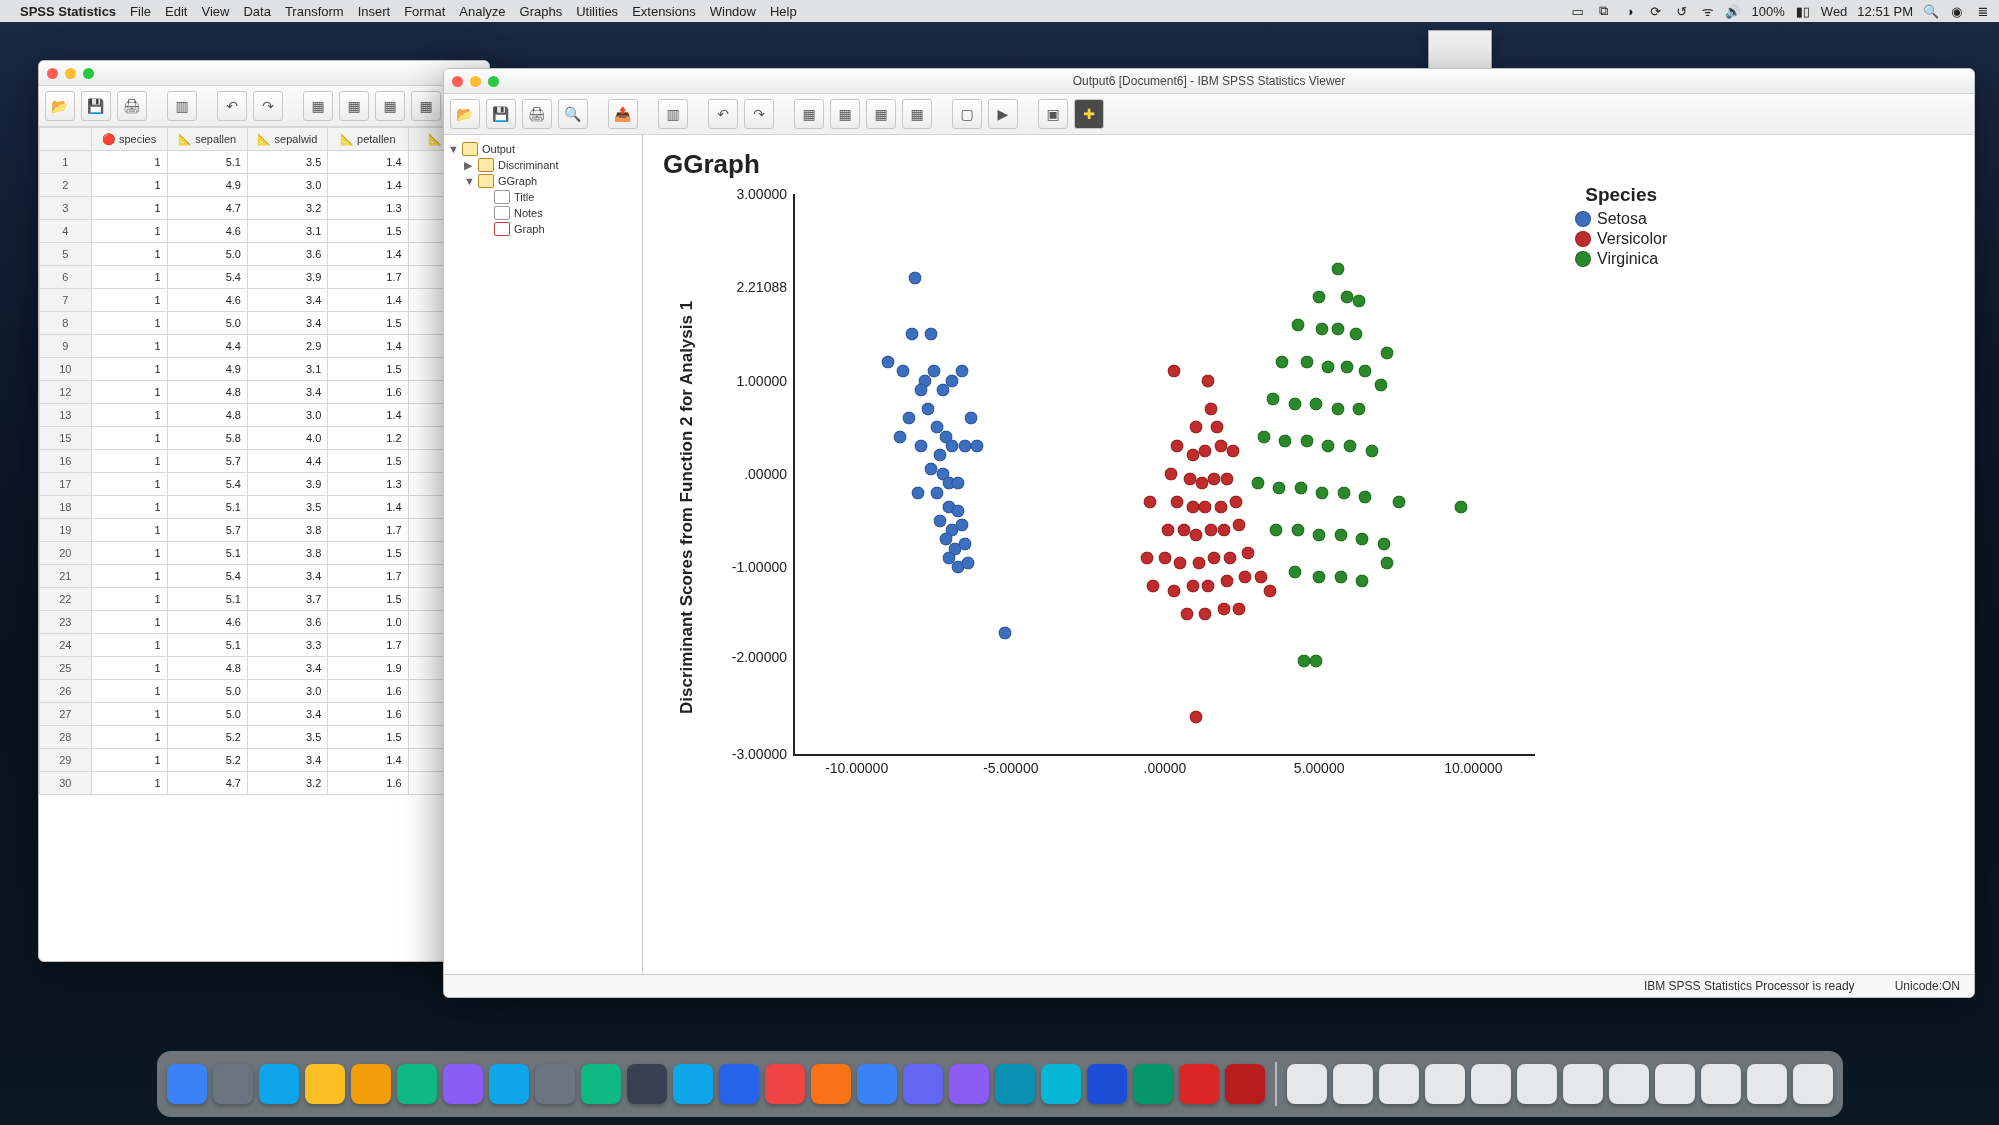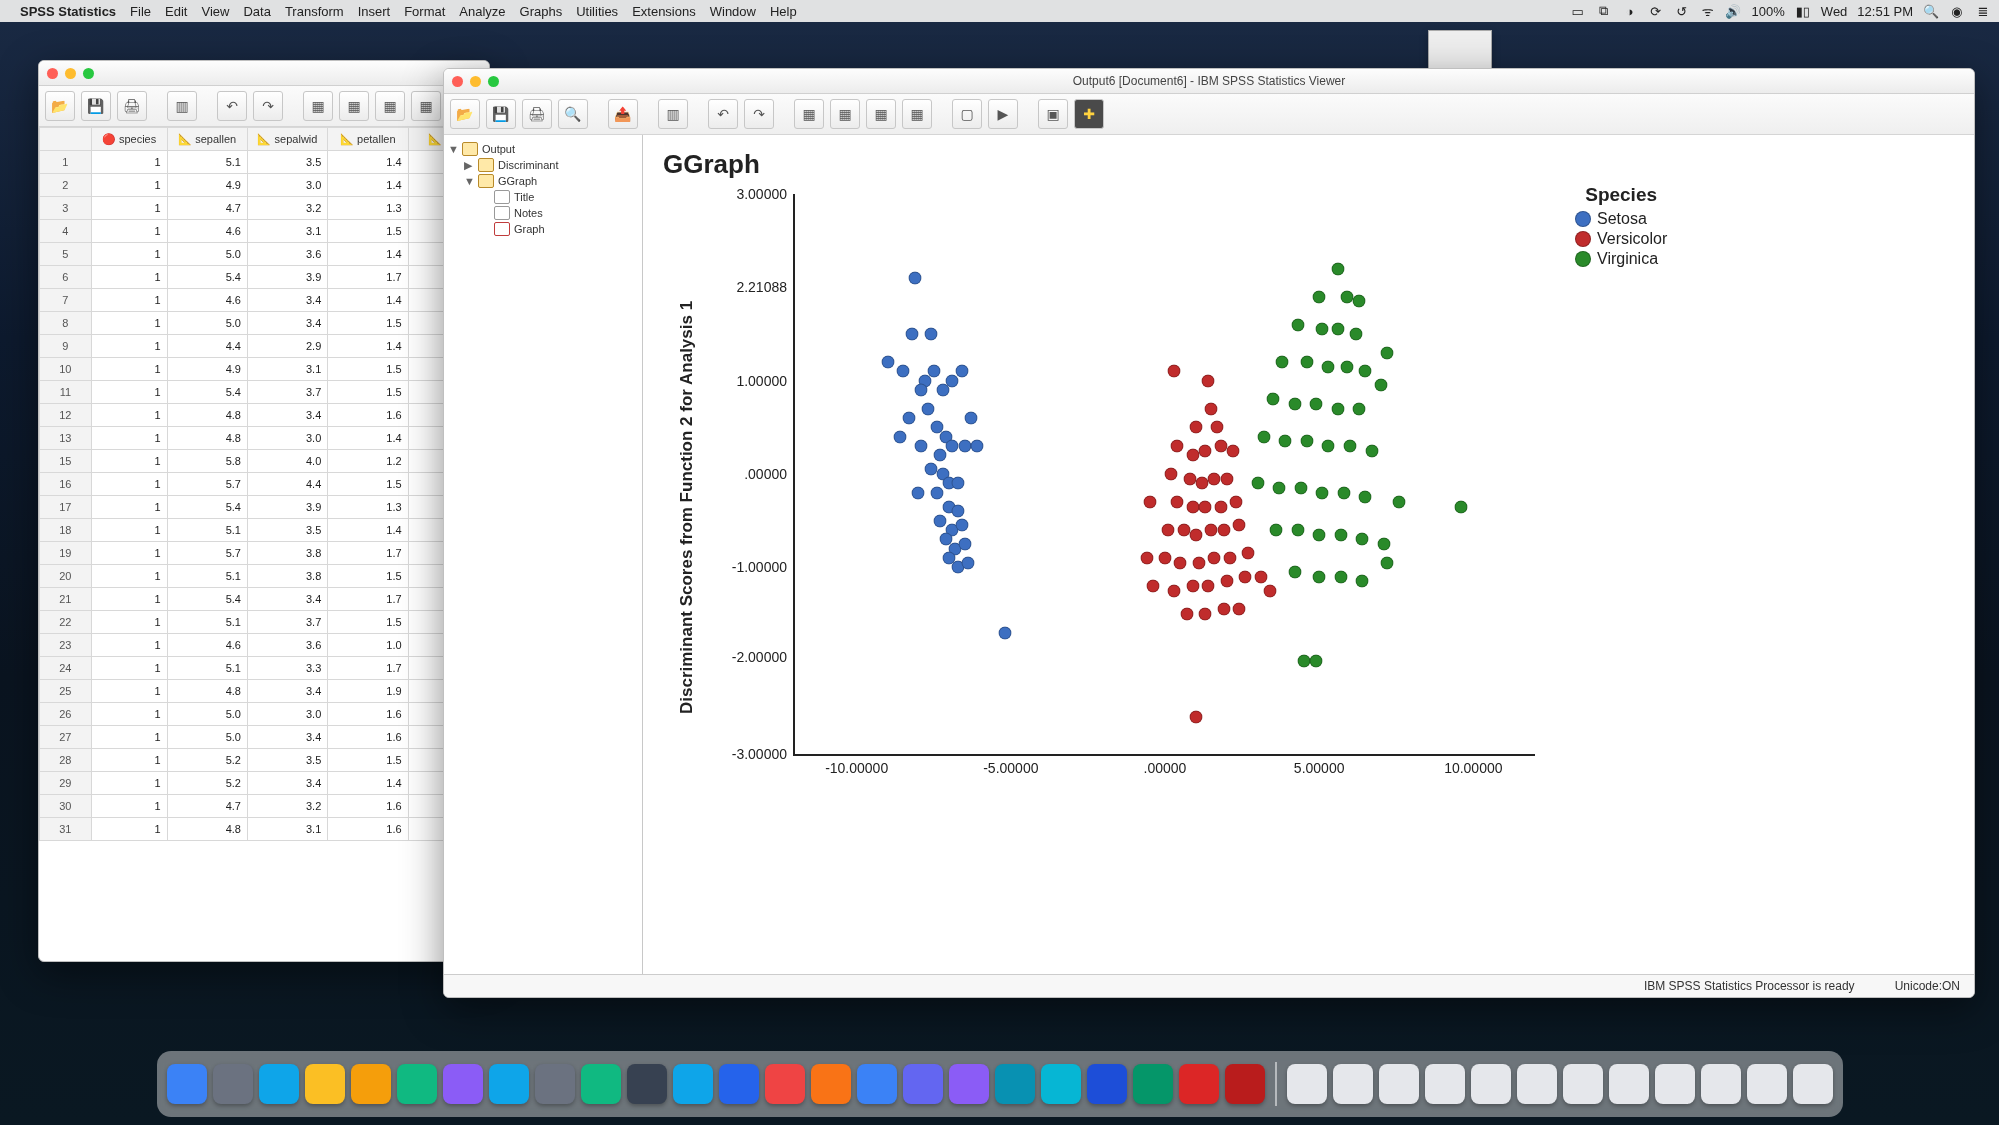--- a/index.html
+++ b/index.html
@@ -195,28 +195,20 @@
           </tr>
           <tr>
             <td class="rowh">10</td>
             <td>1</td>
             <td>4.9</td>
             <td>3.1</td>
             <td>1.5</td>
             <td></td>
           </tr>
           <tr>
-            <td class="rowh">11</td>
-            <td>1</td>
-            <td>5.4</td>
-            <td>3.7</td>
-            <td>1.5</td>
-            <td></td>
-          </tr>
-          <tr>
             <td class="rowh">12</td>
             <td>1</td>
             <td>4.8</td>
             <td>3.4</td>
             <td>1.6</td>
             <td></td>
           </tr>
           <tr>
             <td class="rowh">13</td>
             <td>1</td>
@@ -343,28 +335,20 @@
             <td>5.2</td>
             <td>3.4</td>
             <td>1.4</td>
             <td></td>
           </tr>
           <tr>
             <td class="rowh">30</td>
             <td>1</td>
             <td>4.7</td>
             <td>3.2</td>
-            <td>1.6</td>
-            <td></td>
-          </tr>
-          <tr>
-            <td class="rowh">31</td>
-            <td>1</td>
-            <td>4.8</td>
-            <td>3.1</td>
             <td>1.6</td>
             <td></td>
           </tr>
         </tbody>
     </table>
   </div>
 </div>
 
 <div class="win viewer">
   <div class="titlebar">

